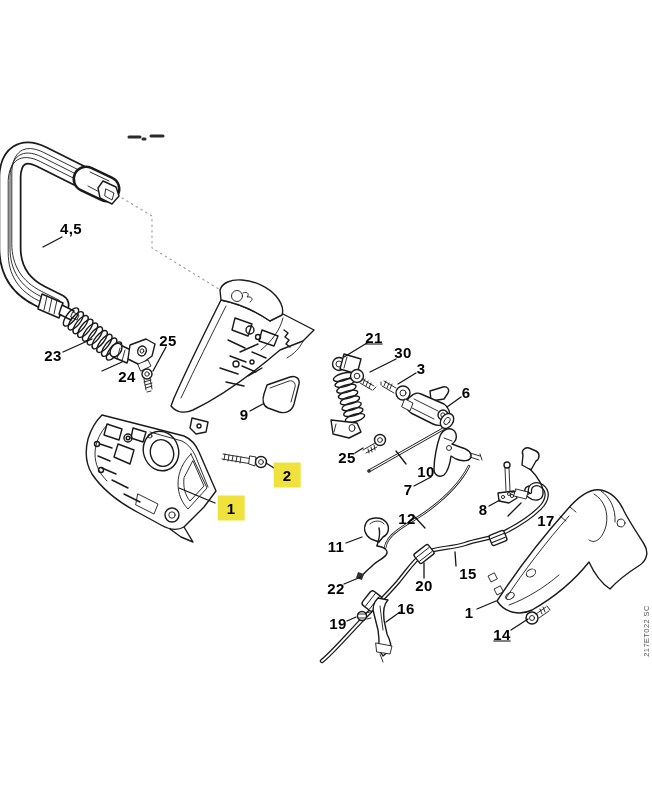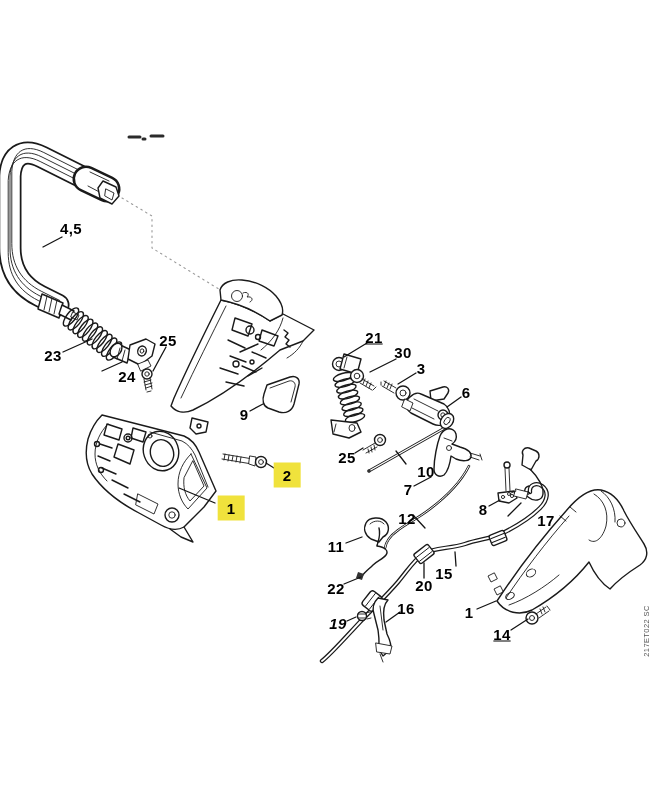--- a/index.html
+++ b/index.html
@@ -341,22 +341,22 @@
       <div class="callout" style="left: 466px; top: 392px;">6</div>
       <div class="callout" style="left: 347px; top: 457px;">25</div>
       <div class="callout" style="left: 426px; top: 471px;">10</div>
       <div class="callout" style="left: 408px; top: 489px;">7</div>
       <div class="callout" style="left: 407px; top: 510px; margin-top: 8px;">12</div>
       <div class="callout" style="left: 483px; top: 509px;">8</div>
       <div class="callout" style="left: 500px; top: 520px; margin-left: 46px;">17</div>
       <div class="callout" style="left: 336px; top: 546px;">11</div>
       <div class="callout" style="left: 336px; top: 588px;">22</div>
       <div class="callout" style="left: 424px; top: 585px;">20</div>
-      <div class="callout" style="left: 444px; top: 573px;">15</div>
-      <div class="callout" style="left: 338px; top: 623px; font-style: italic;">19</div>
+      <div class="callout" style="left: 468px; top: 573px;">15</div>
+      <div class="callout" style="left: 338px; top: 623px;">19</div>
       <div class="callout" style="left: 406px; top: 608px;">16</div>
       <div class="callout" style="left: 469px; top: 612px;">1</div>
       <div class="callout" style="left: 502px; top: 634px; text-decoration: underline;">14</div>
     </div>
 
 <div class="code">217ET022 SC</div>
 
 </div>
 
 </body></html>

